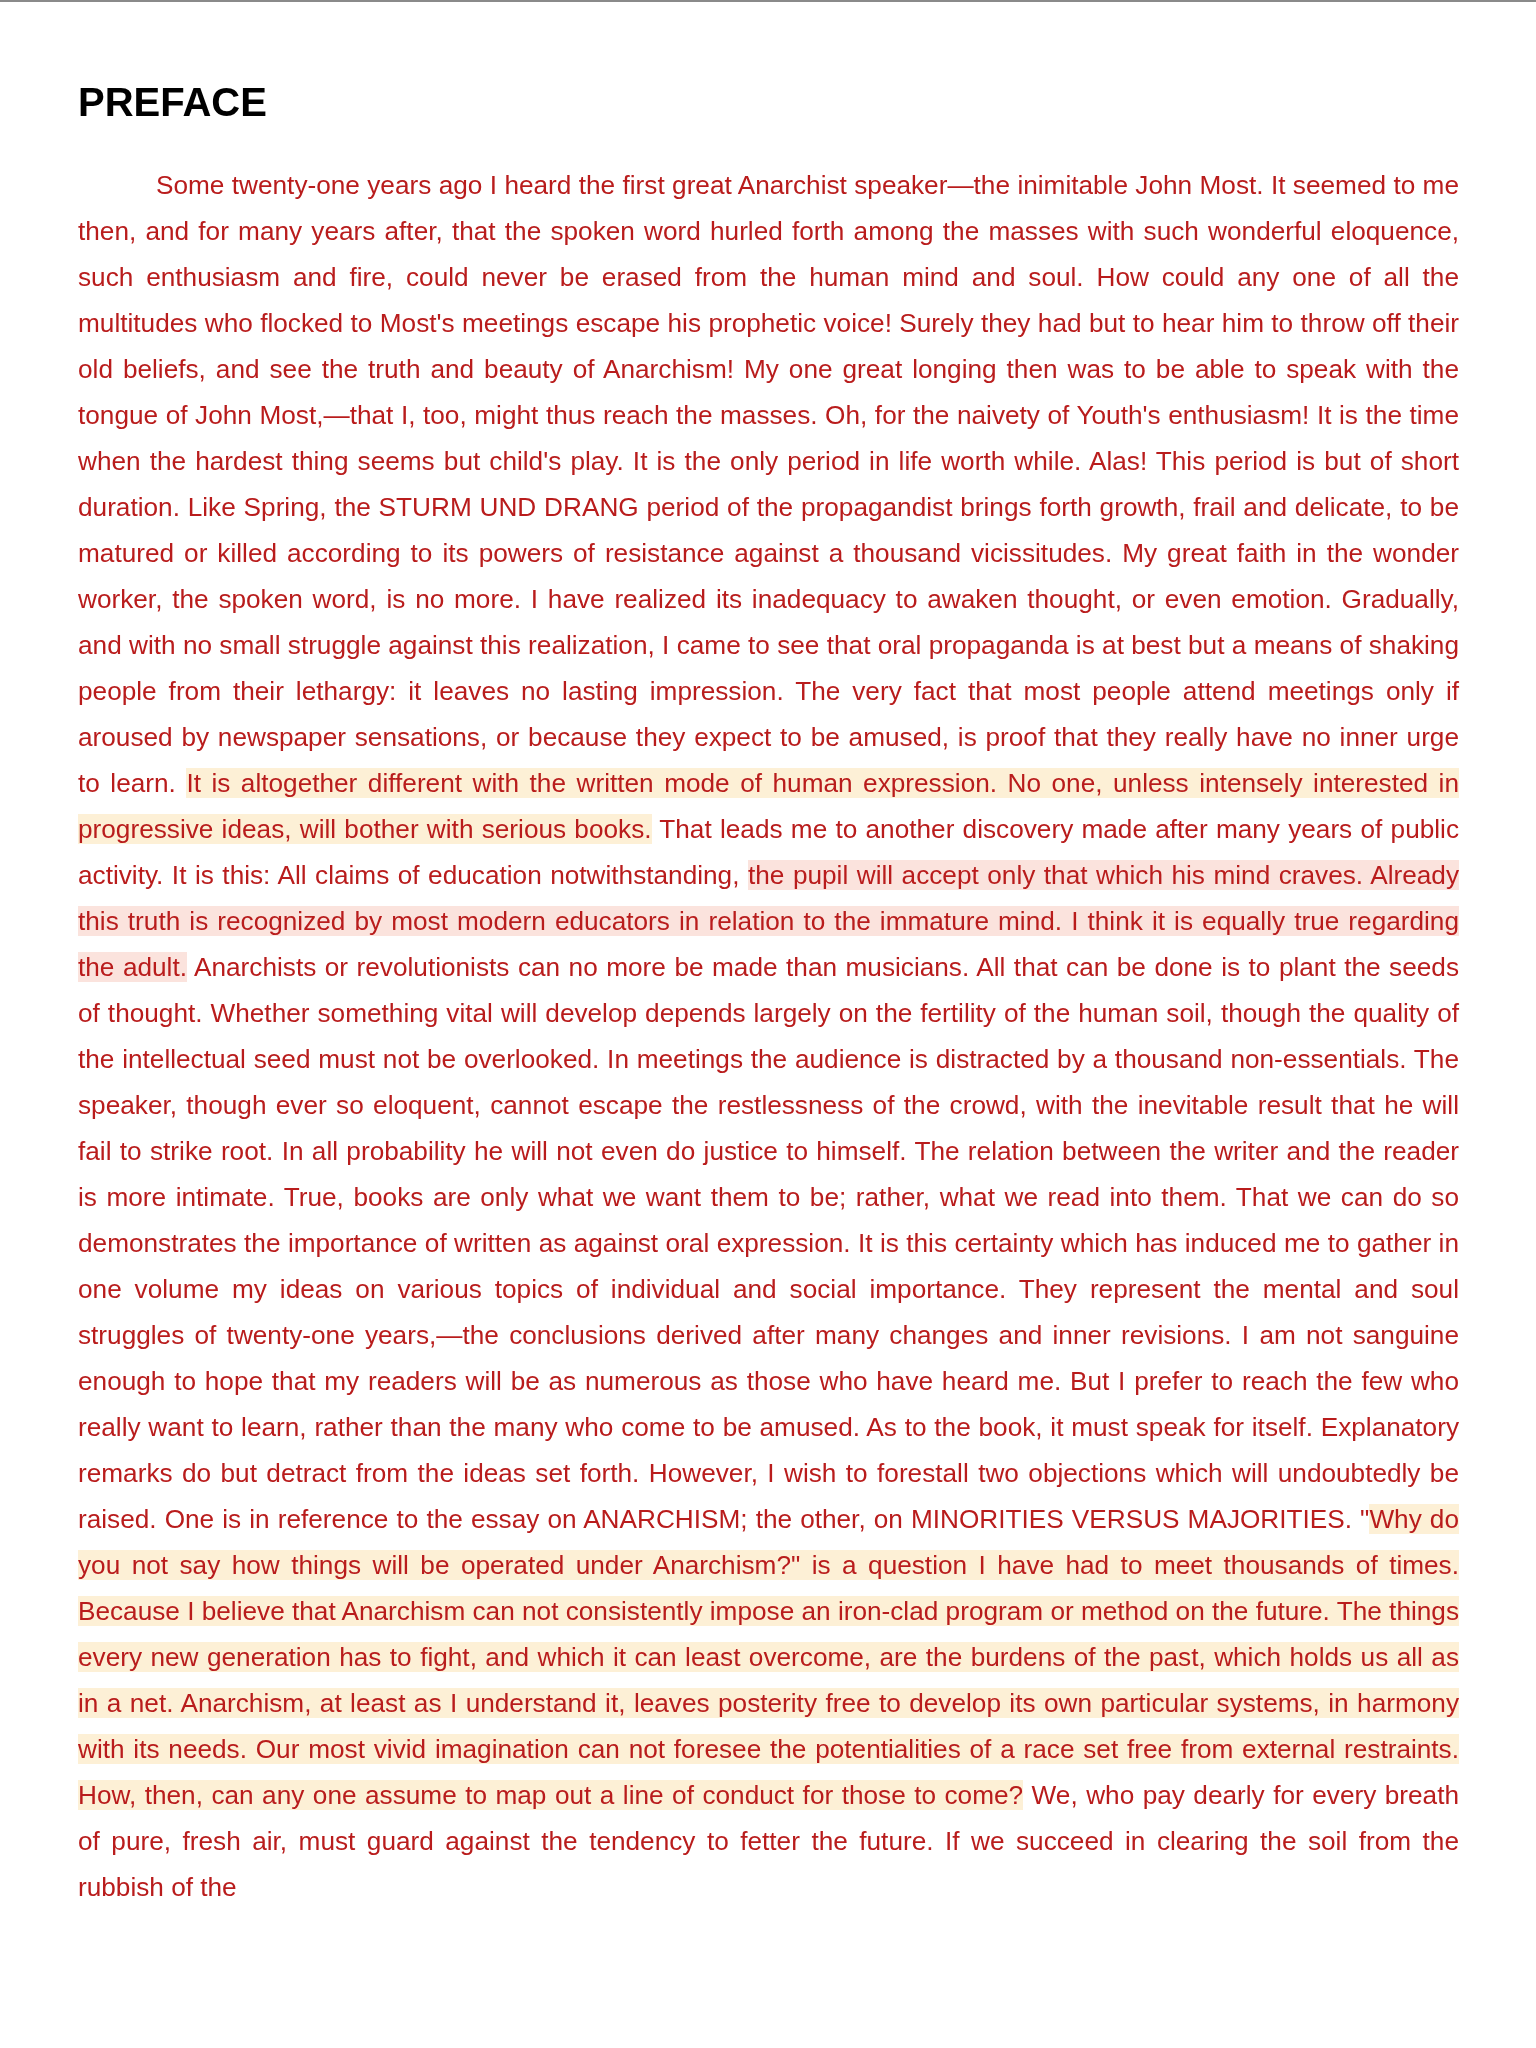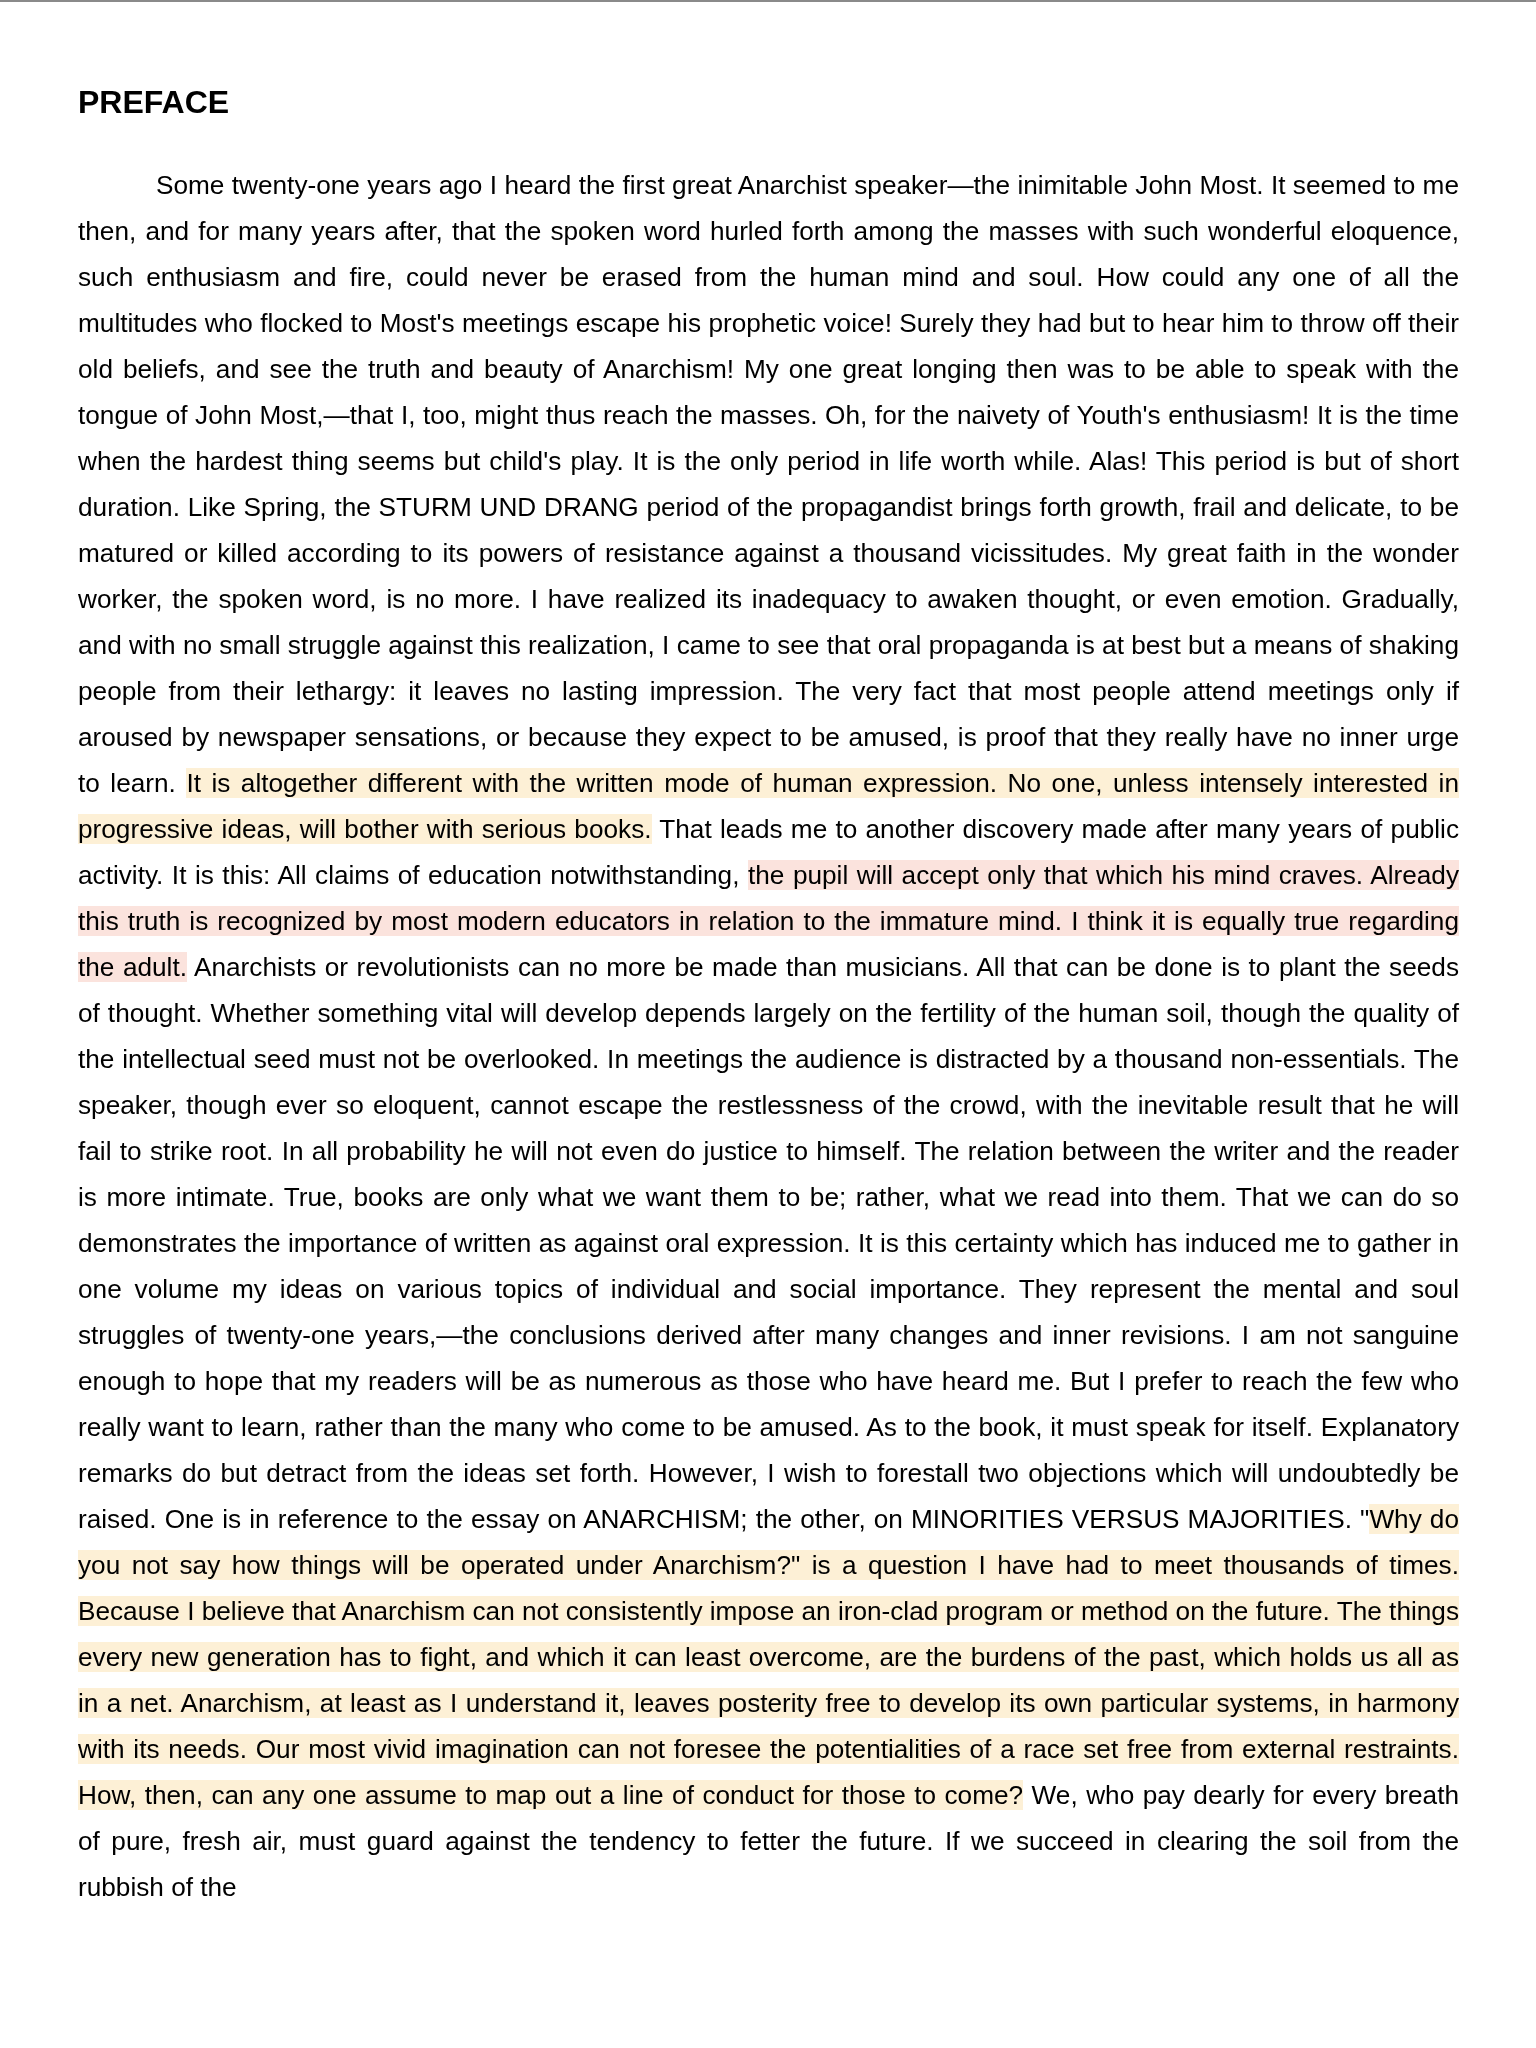--- a/index.html
+++ b/index.html
@@ -1,25 +1,25 @@
 <!DOCTYPE html>
 <html><head>
 <meta charset="utf-8">
 <style>
   html, body { margin: 0; padding: 0; background: #ffffff; }
   body { width: 1536px; height: 2048px; overflow: hidden; position: relative; }
   .topline { position: absolute; top: 0; left: 0; width: 1536px; height: 2px; background: #8a8a8a; }
   .page { position: absolute; left: 78px; top: 82px; width: 1381px; }
-  h1 { font-family: "Liberation Sans", sans-serif; font-weight: bold; font-size: 32px; margin: 0; line-height: 40px; color: #000; }
+  h1 { font-family: "Liberation Sans", sans-serif; font-weight: bold; font-size: 40px; margin: 0; line-height: 40px; color: #000; }
   .para {
     margin-top: 40px;
     font-family: "Liberation Sans", sans-serif;
     font-size: 26.2px;
     line-height: 46px;
-    color: #000000;
+    color: #b91c1c;
     text-align: justify;
     text-indent: 78px;
   }
   .hl-yellow { background: #fdf0d6; }
   .hl-pink { background: #fbe3dd; }
 </style>
 </head>
 <body>
 
 <div class="topline"></div>

